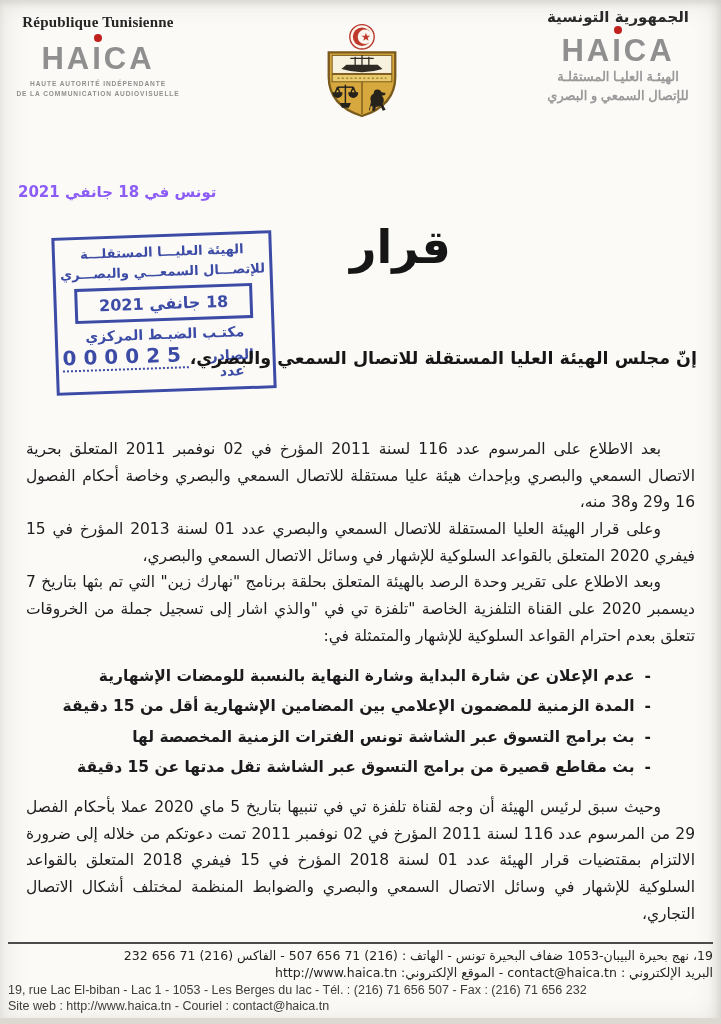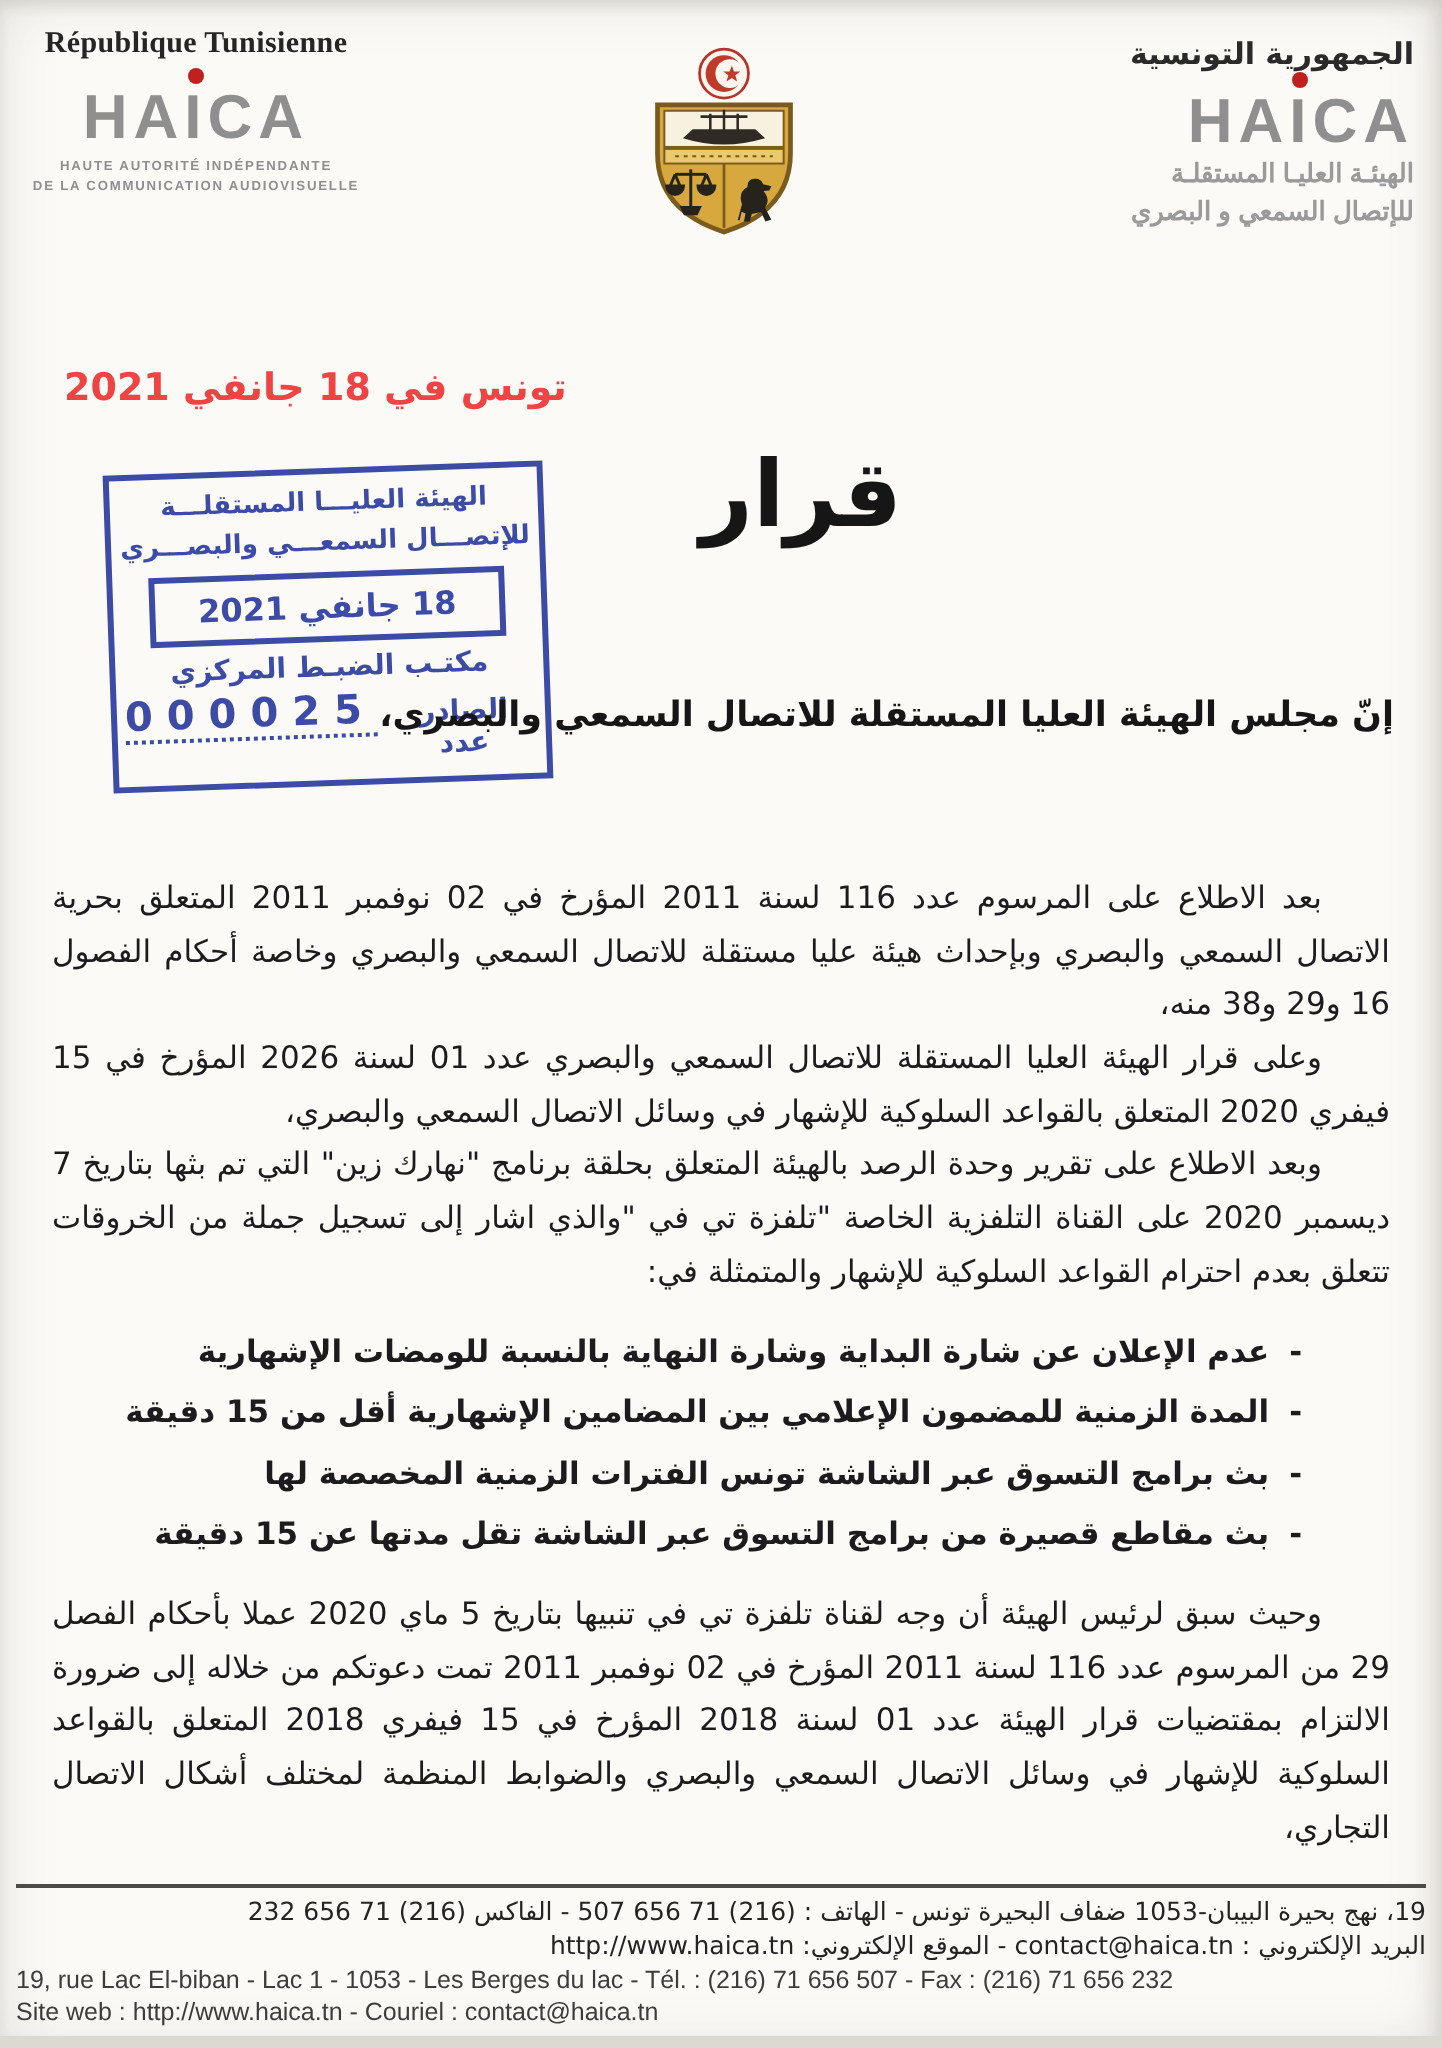--- a/index.html
+++ b/index.html
@@ -17,27 +17,27 @@
   .country-fr{font-family:"Liberation Serif",serif;font-weight:bold;font-size:15px;color:#252525;letter-spacing:.2px;}
   .logo{display:inline-block;position:relative;margin-top:12px;
     font-family:"Liberation Sans",sans-serif;font-weight:bold;color:#8f8f8f;line-height:1;}
   .logo-letters{font-size:31px;letter-spacing:3px;}
   .logo-i{position:relative;display:inline-block;}
   .logo-i::after{content:"";position:absolute;top:-9px;left:50%;margin-left:-4px;
     width:8px;height:8px;border-radius:50%;background:#c0201e;}
   .tagline-fr{margin-top:5px;font-family:"Liberation Sans",sans-serif;font-weight:bold;
     font-size:6.6px;letter-spacing:.9px;color:#8f8f8f;line-height:1.55;}
   .hdr-center{position:absolute;left:317px;top:22px;width:90px;text-align:center;}
-  .hdr-right{position:absolute;right:14px;top:18px;width:178px;direction:rtl;}
+  .hdr-right{position:absolute;right:14px;top:8px;width:178px;text-align:center;direction:rtl;}
   .country-ar{font-size:15px;font-weight:bold;color:#2a2a2a;}
   .hdr-right .logo{margin-top:9px;}
   .tagline-ar{margin-top:2px;font-size:13px;font-weight:bold;color:#9a9a9a;line-height:1.45;letter-spacing:.5px;}
 
   
-  .date-line{position:absolute;left:32px;top:183px;direction:rtl;font-weight:bold;font-size:19px;color:#ef4444;}
+  .date-line{position:absolute;left:18px;top:183px;direction:rtl;font-weight:bold;font-size:15px;color:#8b5cf6;}
   .doc-title{position:absolute;top:220px;left:0;width:100%;text-align:center;
     font-size:46px;font-weight:bold;letter-spacing:2px;transform:translateX(40px);color:#161616;}
   .stamp{position:absolute;left:54px;top:234px;width:206px;padding:5px 4px 8px;
     border:3px solid #2e3ea0;color:#2e3ea0;text-align:center;direction:rtl;
     transform:rotate(-2deg);opacity:.93;}
   .stamp-line{font-weight:bold;font-size:13px;line-height:1.5;}
   .stamp-datebox{border:3px solid #2e3ea0;margin:5px 14px;padding:5px 2px;
     font-size:16px;font-weight:bold;letter-spacing:2px;}
   .stamp-office{font-weight:bold;font-size:14px;margin-top:3px;}
   .stamp-numrow{display:flex;direction:rtl;justify-content:center;align-items:baseline;gap:7px;margin-top:2px;}
@@ -126,21 +126,21 @@
     <div class="stamp-numrow">
       <span class="stamp-numlabel">الصادر عدد</span>
       <span class="stamp-number" dir="ltr">000025</span>
     </div>
   </div>
 
   <div class="intro">إنّ مجلس الهيئة العليا المستقلة للاتصال السمعي والبصري،</div>
 
   <div class="body-text">
     <p>بعد الاطلاع على المرسوم عدد 116 لسنة 2011 المؤرخ في 02 نوفمبر 2011 المتعلق بحرية الاتصال السمعي والبصري وبإحداث هيئة عليا مستقلة للاتصال السمعي والبصري وخاصة أحكام الفصول 16 و29 و38 منه،</p>
-    <p>وعلى قرار الهيئة العليا المستقلة للاتصال السمعي والبصري عدد 01 لسنة 2026 المؤرخ في 15 فيفري 2020 المتعلق بالقواعد السلوكية للإشهار في وسائل الاتصال السمعي والبصري،</p>
+    <p>وعلى قرار الهيئة العليا المستقلة للاتصال السمعي والبصري عدد 01 لسنة 2013 المؤرخ في 15 فيفري 2020 المتعلق بالقواعد السلوكية للإشهار في وسائل الاتصال السمعي والبصري،</p>
     <p>وبعد الاطلاع على تقرير وحدة الرصد بالهيئة المتعلق بحلقة برنامج "نهارك زين" التي تم بثها بتاريخ 7 ديسمبر 2020 على القناة التلفزية الخاصة "تلفزة تي في "والذي اشار إلى تسجيل جملة من الخروقات تتعلق بعدم احترام القواعد السلوكية للإشهار والمتمثلة في:</p>
     <ul class="rules-list">
       <li>
           <span class="dash">-</span>
           <span>عدم الإعلان عن شارة البداية وشارة النهاية بالنسبة للومضات الإشهارية</span>
         </li>
       <li>
           <span class="dash">-</span>
           <span>المدة الزمنية للمضمون الإعلامي بين المضامين الإشهارية أقل من 15 دقيقة</span>
         </li>

